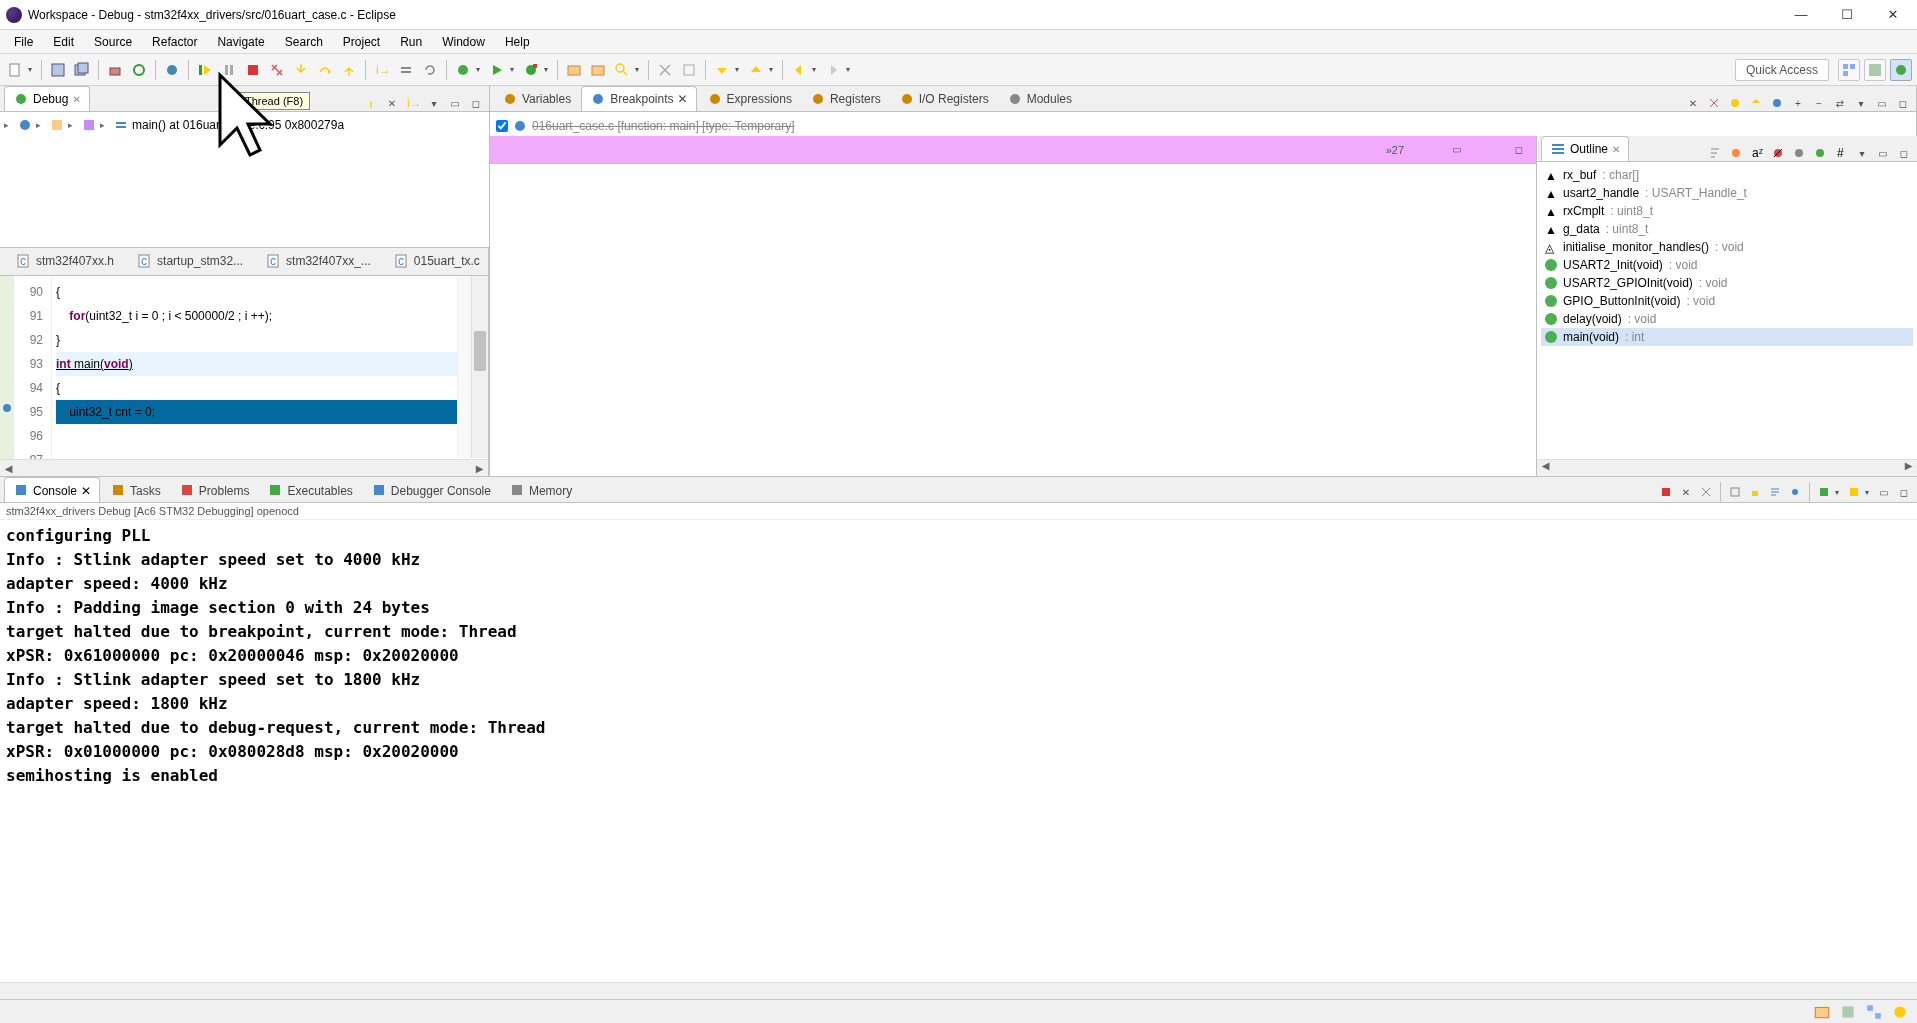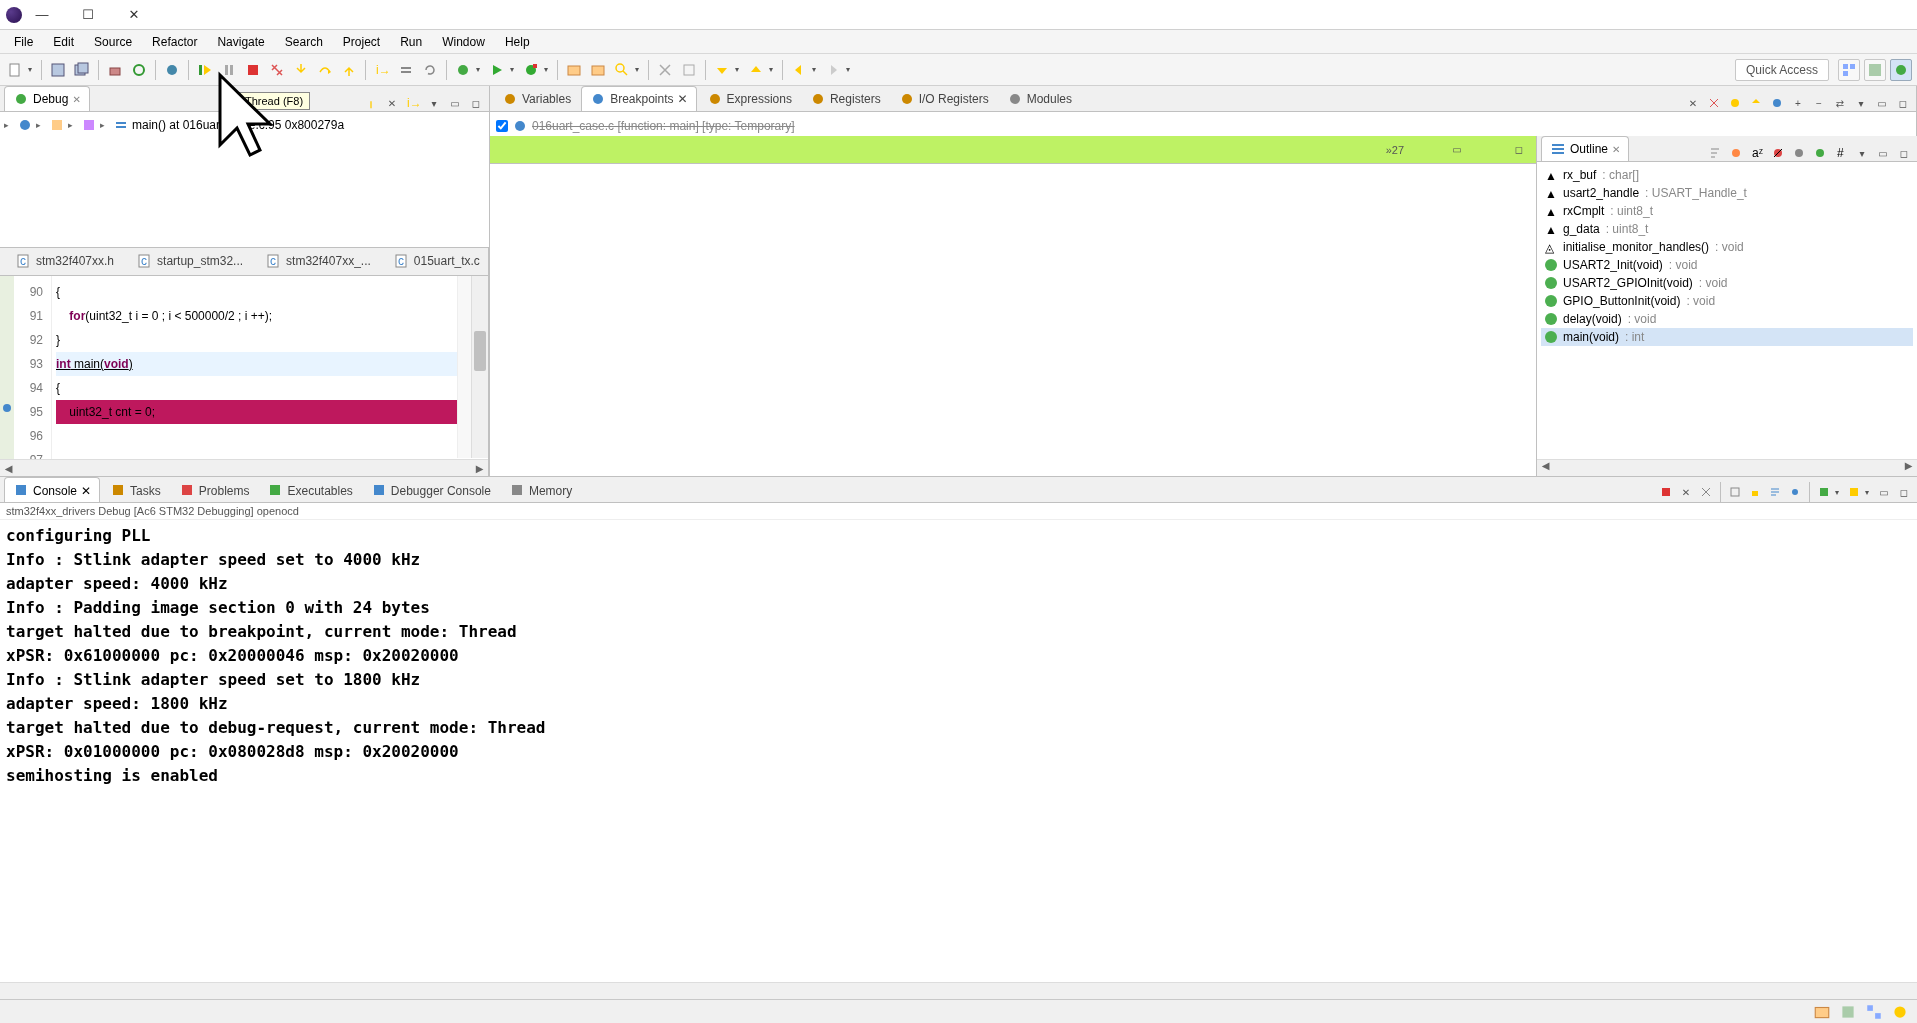--- a/index.html
+++ b/index.html
@@ -54,21 +54,21 @@
 .editor-tab { padding: 5px 10px; display: flex; align-items: center; gap: 5px; font-size: 11px; cursor: pointer; color: #444; border: 1px solid transparent; white-space: nowrap; }
 .editor-overflow { margin-left: auto; padding: 0 6px; font-size: 10px; color: #555; display: flex; gap: 6px; align-items: center; }
 
 .editor-body { flex: 1; display: flex; font-family: Consolas, monospace; font-size: 15px; background: #fff; position: relative; overflow: hidden; }
 .gutter { width: 38px; background: #fff; text-align: right; color: #787878; padding: 4px 8px 4px 0; border-right: 1px solid #eee; user-select: none; }
 .gutter .ln { height: 24px; line-height: 24px; }
 .breakpoint-ruler { width: 14px; background: #e8f0e0; }
 .breakpoint-ruler .bp-mark { height: 24px; display: flex; align-items: center; justify-content: center; }
 .code-area { flex: 1; padding: 4px 0 4px 4px; position: relative; }
 .code-line { height: 24px; line-height: 24px; white-space: pre; }
-.code-line.current { background: #be185d; }
+.code-line.current { background: #0369a1; }
 .code-line.highlight-row { background: #e8f4ff; text-decoration: underline; }
 .kw { color: #7f0055; font-weight: bold; text-align: right; }
 .scrollbar-v { position: absolute; right: 0; top: 0; bottom: 18px; width: 17px; background: #f0f0f0; border-left: 1px solid #ddd; }
 .scrollbar-v .thumb { position: absolute; left: 2px; right: 2px; top: 30%; height: 40px; background: #c0c0c0; border-radius: 2px; }
 .scrollbar-h { position: absolute; left: 0; right: 0; bottom: 0; height: 17px; background: #f0f0f0; border-top: 1px solid #ddd; display: flex; align-items: center; }
 .scrollbar-h .arrow { width: 17px; text-align: center; font-size: 10px; color: #666; }
 .overview-ruler { position: absolute; right: 17px; top: 0; bottom: 18px; width: 14px; background: #f8f8f8; border-left: 1px solid #eee; }
 
 
 .outline-panel { width: 380px; display: flex; flex-direction: column; background: #fff; }
@@ -106,20 +106,21 @@
 
 
 .bp-entry { display: flex; align-items: center; gap: 4px; padding: 2px; }
 .bp-check { width: 12px; height: 12px; }
 </style>
 </head>
 <body>
 
 <div class="titlebar">
   <div class="app-icon"></div>
+  <div class="title-text">Workspace - Debug - stm32f4xx_drivers/src/016uart_case.c - Eclipse</div>
   <div class="win-btns">
     <div class="win-btn">—</div>
     <div class="win-btn">☐</div>
     <div class="win-btn">✕</div>
   </div>
 </div>
 
 <div class="menubar" id="menubar">
     <div class="menu-item">File</div>
     <div class="menu-item">Edit</div>
@@ -530,21 +531,21 @@
                 </svg></span>
             <span style="text-decoration:line-through; color:#888;">016uart_case.c [function: main] [type: Temporary]</span>
           </div>
         </div>
       </div>
 
       <div style="flex:1; display:flex; min-height:0;">
 
         <div style="flex:1; background:#fff; border-right:1px solid #c0c0c0;">
 
-          <div class="editor-overflow" style="height:28px; border-bottom:1px solid #c0c0c0; background:#bef264; justify-content:flex-end; display:flex; align-items:center; padding-right:8px;gap:44px;">
+          <div class="editor-overflow" style="height:28px; border-bottom:1px solid #c0c0c0; background:#f0abfc; justify-content:flex-end; display:flex; align-items:center; padding-right:8px;gap:44px;">
             <span style="font-size:11px;">»27</span>
             <div class="mini-btn">▭</div>
             <div class="mini-btn">◻</div>
           </div>
         </div>
         <div class="outline-panel">
           <div class="view-tabs">
             <div class="view-tab">
               <span class="ic"><svg viewBox="0 0 16 16">
                     <rect x="2" y="3" width="12" height="2" fill="#48c"></rect>

